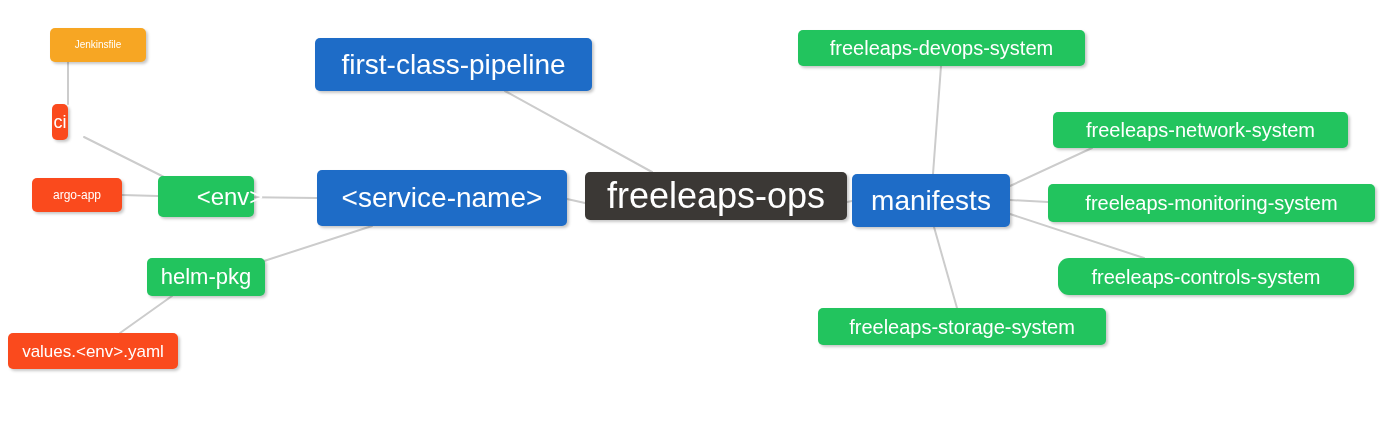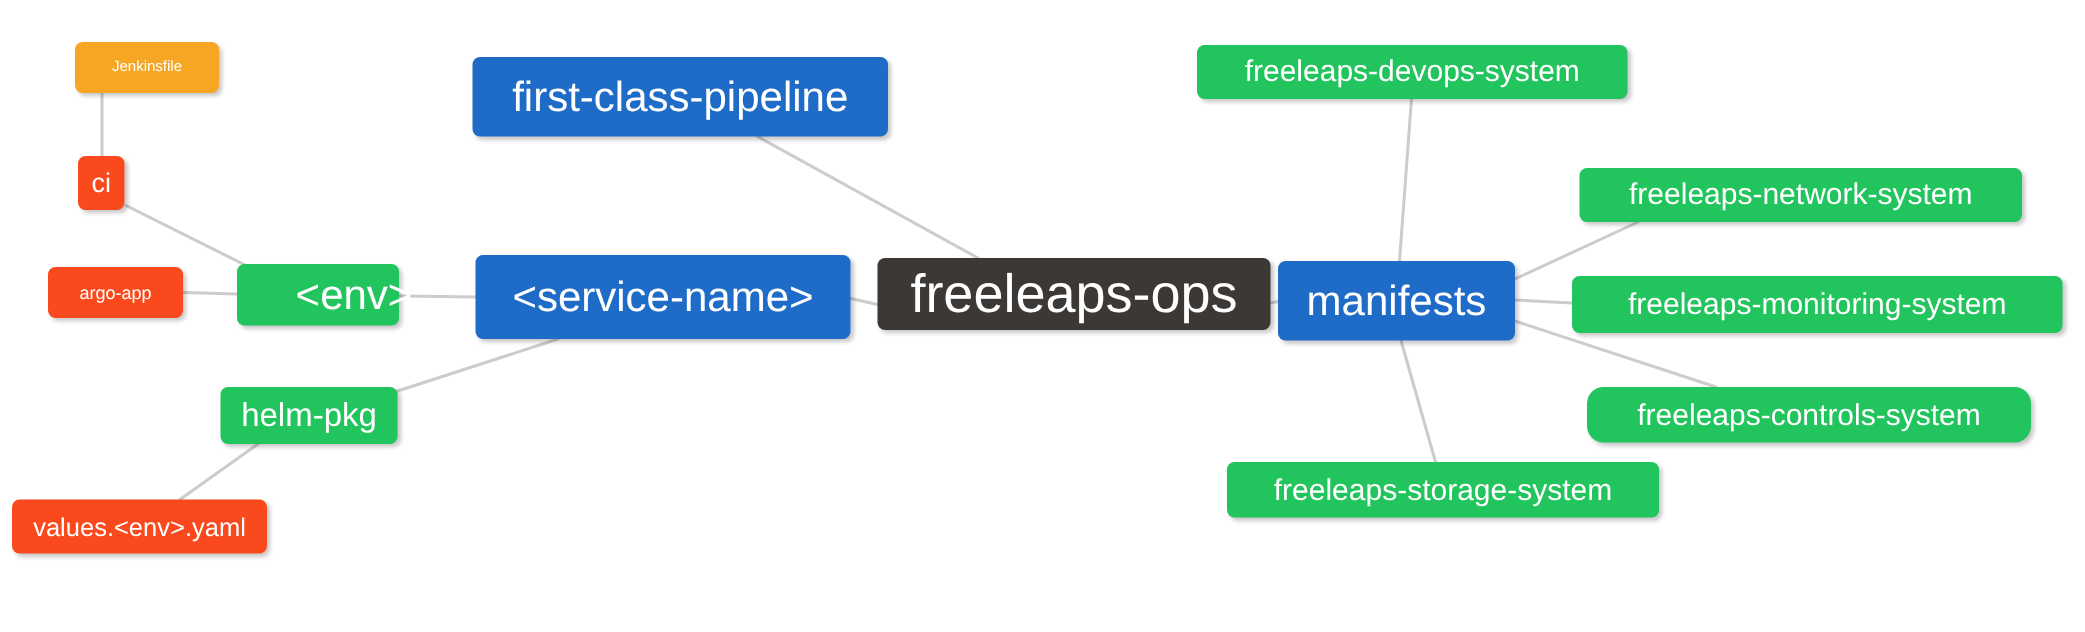--- a/index.html
+++ b/index.html
@@ -56,23 +56,23 @@
       <line x1="1010" y1="186" x2="1092" y2="148" stroke="#cccccc" stroke-width="2" stroke-linecap="round"></line>
       <line x1="1010" y1="200" x2="1048" y2="202" stroke="#cccccc" stroke-width="2" stroke-linecap="round"></line>
       <line x1="1010" y1="214" x2="1144" y2="258" stroke="#cccccc" stroke-width="2" stroke-linecap="round"></line>
       <line x1="934" y1="227" x2="957" y2="308" stroke="#cccccc" stroke-width="2" stroke-linecap="round"></line>
     </svg>
   <div id="nodes">
       <div class="node" style="left: 585px; top: 172px; width: 262px; height: 48px; font-size: 36px; background: rgb(59, 56, 53);">freeleaps-ops</div>
       <div class="node" style="left: 315px; top: 38px; width: 277px; height: 53px; font-size: 28px; background: rgb(30, 108, 199);">first-class-pipeline</div>
       <div class="node" style="left: 317px; top: 170px; width: 250px; height: 56px; font-size: 28px; background: rgb(30, 108, 199);">&lt;service-name&gt;</div>
       <div class="node" style="left: 852px; top: 174px; width: 158px; height: 53px; font-size: 28px; background: rgb(30, 108, 199);">manifests</div>
-      <div class="node" style="left: 158px; top: 176px; width: 108px; height: 41px; font-size: 28px; background: rgb(34, 196, 94); padding-left: 48px;">&lt;env&gt;</div>
+      <div class="node" style="left: 158px; top: 176px; width: 96px; height: 41px; font-size: 24px; background: rgb(34, 196, 94); padding-left: 48px;">&lt;env&gt;</div>
       <div class="node" style="left: 147px; top: 258px; width: 118px; height: 38px; font-size: 22px; background: rgb(34, 196, 94);">helm-pkg</div>
-      <div class="node" style="left: 52px; top: 104px; width: 31px; height: 36px; font-size: 18px; background: rgb(250, 74, 29);">ci</div>
+      <div class="node" style="left: 52px; top: 104px; width: 16px; height: 36px; font-size: 18px; background: rgb(250, 74, 29);">ci</div>
       <div class="node" style="left: 32px; top: 178px; width: 90px; height: 34px; font-size: 12px; background: rgb(250, 74, 29);">argo-app</div>
       <div class="node" style="left: 8px; top: 333px; width: 170px; height: 36px; font-size: 17px; background: rgb(250, 74, 29);">values.&lt;env&gt;.yaml</div>
       <div class="node" style="left: 20px; top: 28px; width: 96px; height: 34px; font-size: 10px; background: rgb(247, 166, 35); margin-left: 30px;">Jenkinsfile</div>
       <div class="node" style="left: 798px; top: 30px; width: 287px; height: 36px; font-size: 20px; background: rgb(34, 196, 94);">freeleaps-devops-system</div>
       <div class="node" style="left: 1053px; top: 112px; width: 295px; height: 36px; font-size: 20px; background: rgb(34, 196, 94);">freeleaps-network-system</div>
       <div class="node" style="left: 1048px; top: 184px; width: 327px; height: 38px; font-size: 20px; background: rgb(34, 196, 94);">freeleaps-monitoring-system</div>
       <div class="node" style="left: 1058px; top: 258px; width: 296px; height: 37px; font-size: 20px; background: rgb(34, 196, 94); border-radius: 11px;">freeleaps-controls-system</div>
       <div class="node" style="left: 818px; top: 308px; width: 288px; height: 37px; font-size: 20px; background: rgb(34, 196, 94);">freeleaps-storage-system</div>
     </div>
 </div>

